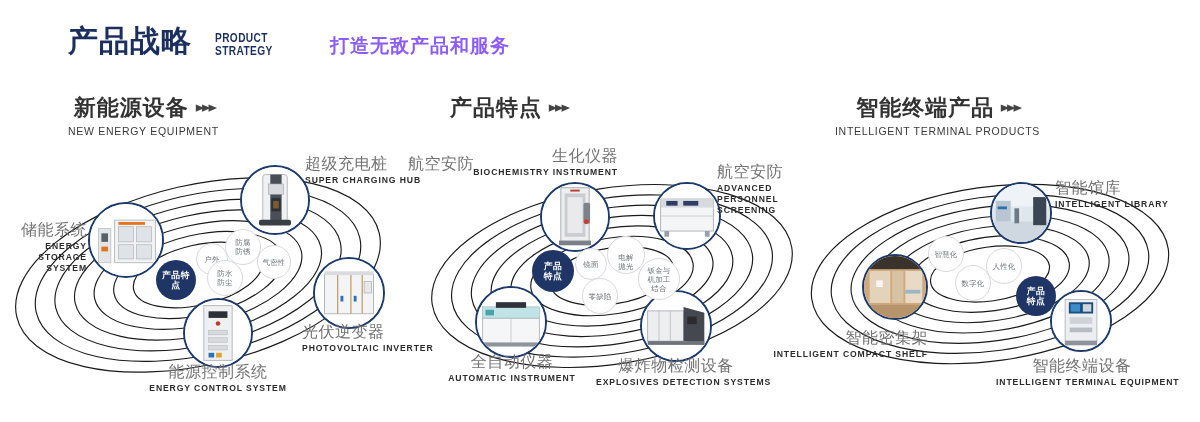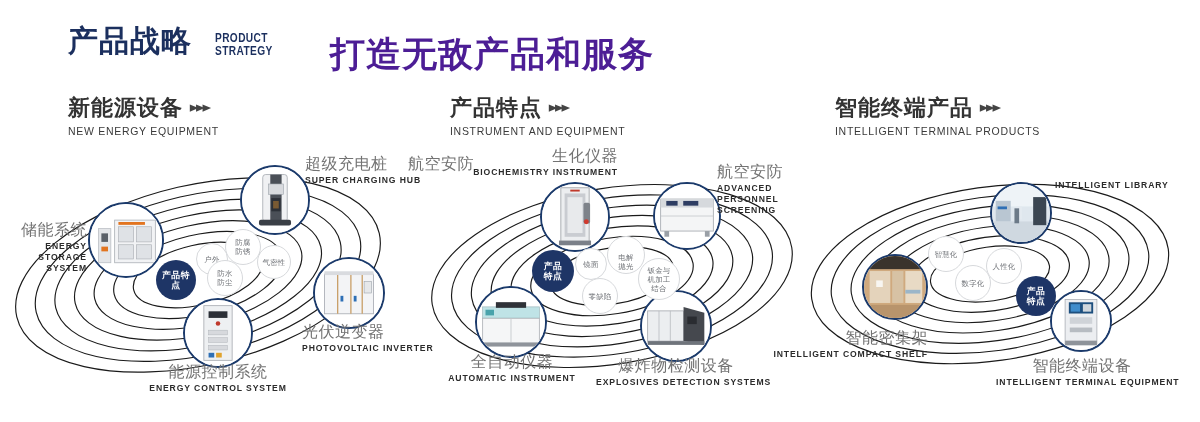--- a/index.html
+++ b/index.html
@@ -22,26 +22,26 @@
   }
   .hdr-en{
     position:absolute;left:215px;top:31px;
     font-size:13px;font-weight:bold;line-height:13px;
     color:#1b2f5e;letter-spacing:0.5px;
     transform:scaleX(.78);transform-origin:left top;
     font-family:"Liberation Sans Narrow","Liberation Sans",sans-serif;
   }
   .hdr-sub{
     position:absolute;left:330px;top:36px;
-    font-size:35px;font-weight:bold;color:#4c1d95;line-height:1;
+    font-size:19px;font-weight:bold;color:#8b5cf6;line-height:1;
     letter-spacing:1px;
   }
 
   
-  .sec{position:absolute;}
+  .sec{position:absolute;text-align:center;}
   .sec .cn{
     font-size:22px;font-weight:bold;color:#333333;line-height:26px;
     letter-spacing:1px;white-space:nowrap;
   }
   .sec .arrows{
     display:inline-block;margin-left:8px;color:#444;
     font-size:15px;letter-spacing:-2px;vertical-align:3px;
     transform:scaleX(1.15);
   }
   .sec .en{
@@ -95,21 +95,20 @@
     <div>STRATEGY</div>
   </div>
   <div class="hdr-sub">打造无敌产品和服务</div>
 
   <div class="sec" style="left:68px;top:94px;">
     <div class="cn"><span>新能源设备</span><span class="arrows">▸▸▸</span></div>
     <div class="en">NEW ENERGY EQUIPMENT</div>
   </div>
   <div class="sec" style="left:450px;top:94px;">
     <div class="cn"><span>产品特点</span><span class="arrows">▸▸▸</span></div>
-    <div class="en">INSTRUMENT AND EQUIPMENT</div>
   </div>
   <div class="sec" style="left:835px;top:94px;">
     <div class="cn"><span>智能终端产品</span><span class="arrows">▸▸▸</span></div>
     <div class="en">INTELLIGENT TERMINAL PRODUCTS</div>
   </div>
 
   <div class="cluster" style="left:0px;top:150px;width:420px;height:250px;">
 
     <svg class="orbit-svg" width="420" height="250" viewBox="0 0 420 250">
       <g fill="none" stroke="#1a1a1a" stroke-width="1.15">
@@ -331,20 +330,21 @@
         <rect x="0" y="0" width="62" height="24" fill="#eef3f7"></rect>
         <rect x="0" y="40" width="62" height="22" fill="#cfd8e0"></rect>
         <rect x="4" y="18" width="16" height="22" fill="#b9c6d2"></rect>
         <rect x="44" y="14" width="14" height="30" fill="#3b4652"></rect>
         <rect x="26" y="24" width="6" height="14" fill="#e4eaf0"></rect>
         <rect x="24" y="26" width="5" height="16" fill="#6c7a88"></rect>
         <rect x="6" y="24" width="10" height="3" fill="#2e6fb5"></rect>
       </svg>
     </div>
     <div class="nlabel" style="left:255px;top:28px;">
+      <div class="cn">智能馆库</div>
       <div class="en">INTELLIGENT LIBRARY</div>
     </div>
 
     <div class="node" style="left:62px;top:104px;width:66px;height:66px;">
       <svg class="art" viewBox="0 0 66 66">
         <rect x="0" y="0" width="66" height="66" fill="#cfa97e"></rect>
         <rect x="0" y="0" width="66" height="14" fill="#3a332c"></rect>
         <rect x="0" y="52" width="66" height="14" fill="#b8946c"></rect>
         <rect x="6" y="16" width="22" height="34" fill="#e4d3bb"></rect>
         <rect x="30" y="16" width="12" height="34" fill="#d7c2a4"></rect>

